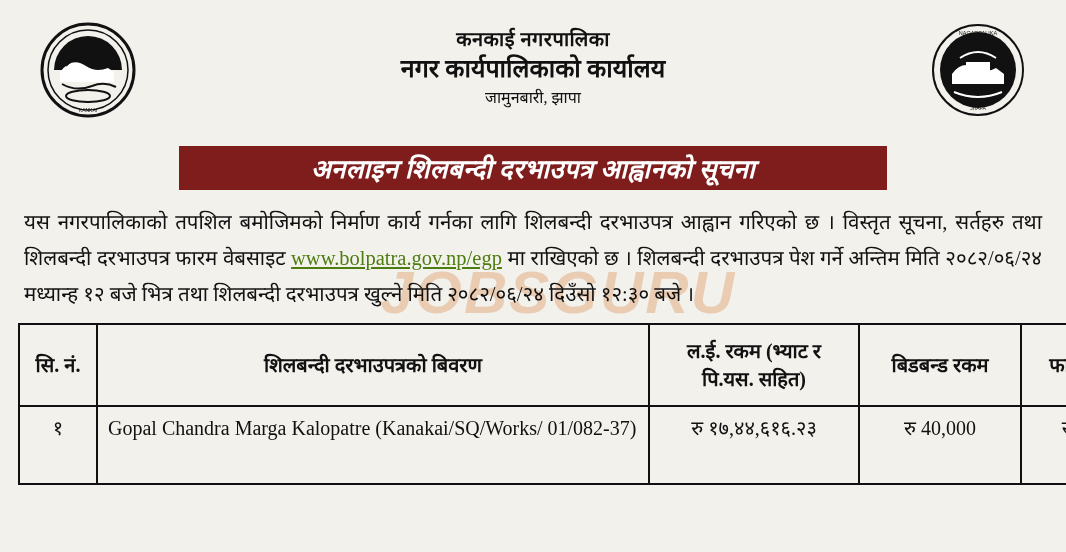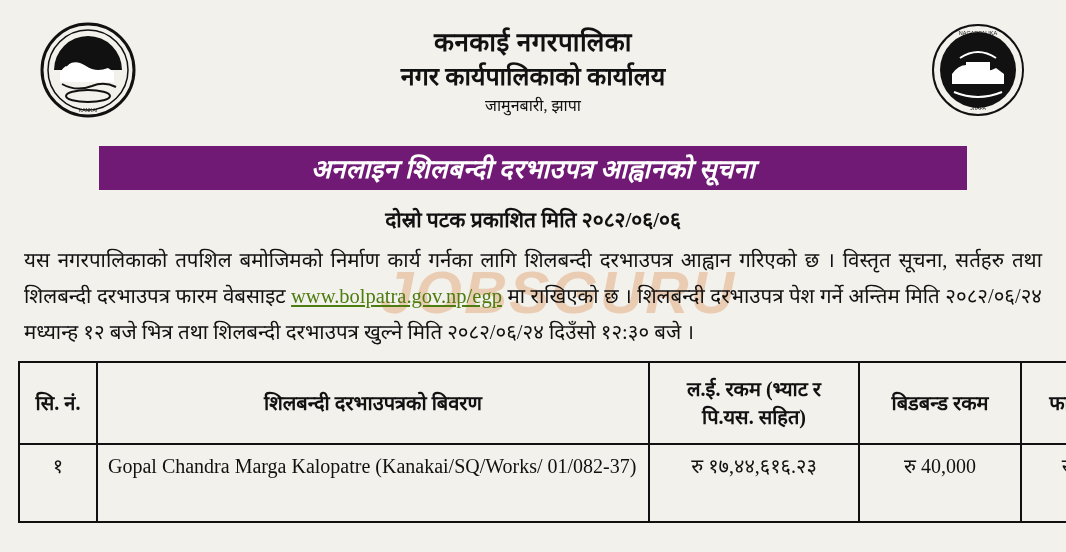--- a/index.html
+++ b/index.html
@@ -35,42 +35,42 @@
   }
   .logo.left { left: 22px; }
   .logo.right { right: 22px; }
   .logo svg { display: block; }
 
   .header-text {
     text-align: center;
     padding-top: 16px;
   }
   .org-name {
-    font-size: 26px;
+    font-size: 20px;
     font-weight: bold;
     letter-spacing: 0.5px;
     line-height: 1.3;
   }
   .org-office {
     font-size: 25px;
     font-weight: bold;
     line-height: 1.35;
   }
   .org-address {
     font-size: 16px;
     font-weight: normal;
     line-height: 1.5;
   }
 
   
   .title-bar {
     margin: 8px auto 15px auto;
-    background: #701a75;
+    background: #7f1d1d;
     color: #fff;
-    width: 868px;
+    width: 708px;
     height: 44px;
     display: flex;
     align-items: center;
     justify-content: center;
   }
   .title-bar .title-text {
     font-size: 26px;
     font-weight: bold;
     font-style: italic;
     letter-spacing: 0.3px;
@@ -193,21 +193,20 @@
       <div class="org-name">कनकाई नगरपालिका</div>
       <div class="org-office">नगर कार्यपालिकाको कार्यालय</div>
       <div class="org-address">जामुनबारी, झापा</div>
     </div>
   </div>
 
   <div class="title-bar">
     <span class="title-text">अनलाइन शिलबन्दी दरभाउपत्र आह्वानको सूचना</span>
   </div>
 
-  <div class="pub-date">दोस्रो पटक प्रकाशित मिति २०८२/०६/०६</div>
 
   <div class="body-text">
     <span>यस नगरपालिकाको तपशिल बमोजिमको निर्माण कार्य गर्नका लागि शिलबन्दी दरभाउपत्र आह्वान गरिएको छ । विस्तृत सूचना, सर्तहरु तथा शिलबन्दी दरभाउपत्र फारम वेबसाइट </span><a class="link" href="#">www.bolpatra.gov.np/egp</a><span> मा राखिएको छ । शिलबन्दी दरभाउपत्र पेश गर्ने अन्तिम मिति २०८२/०६/२४ मध्यान्ह १२ बजे भित्र तथा शिलबन्दी दरभाउपत्र खुल्ने मिति २०८२/०६/२४ दिउँसो १२:३० बजे ।</span>
   </div>
 
   <table class="notice-table">
     <thead>
       <tr>
         <th class="col-sn">सि. नं.</th>
         <th class="col-desc">शिलबन्दी दरभाउपत्रको बिवरण</th>

